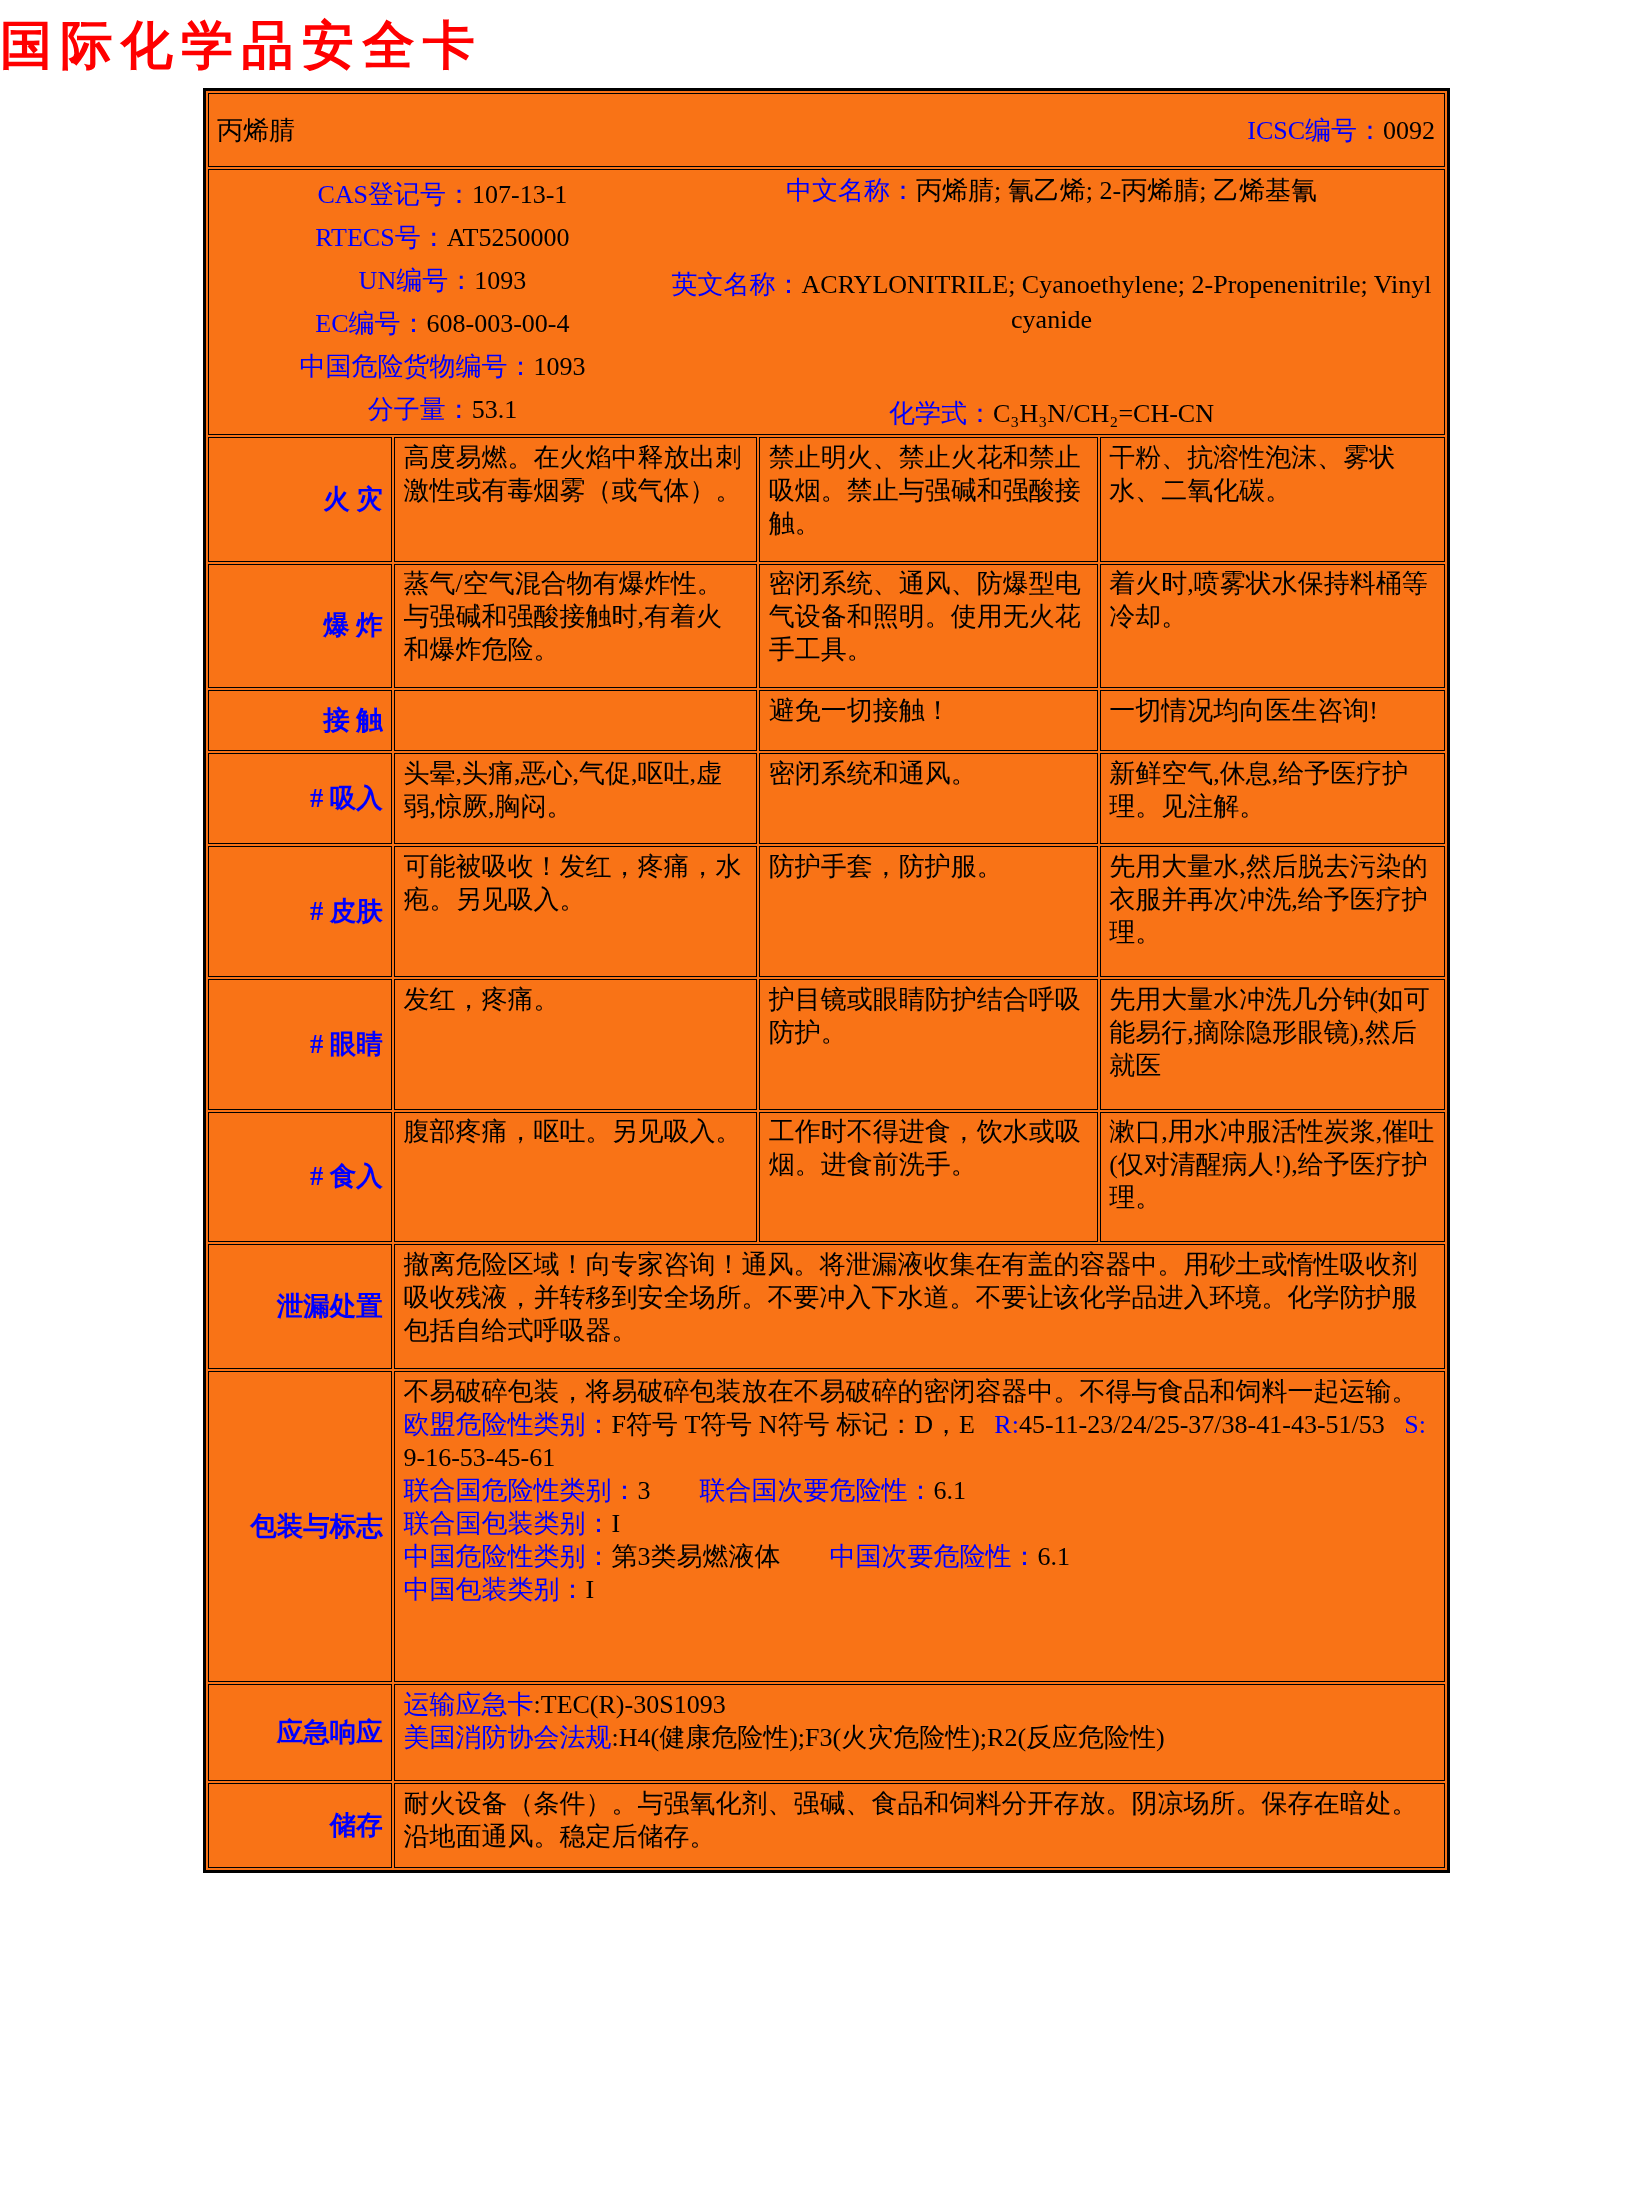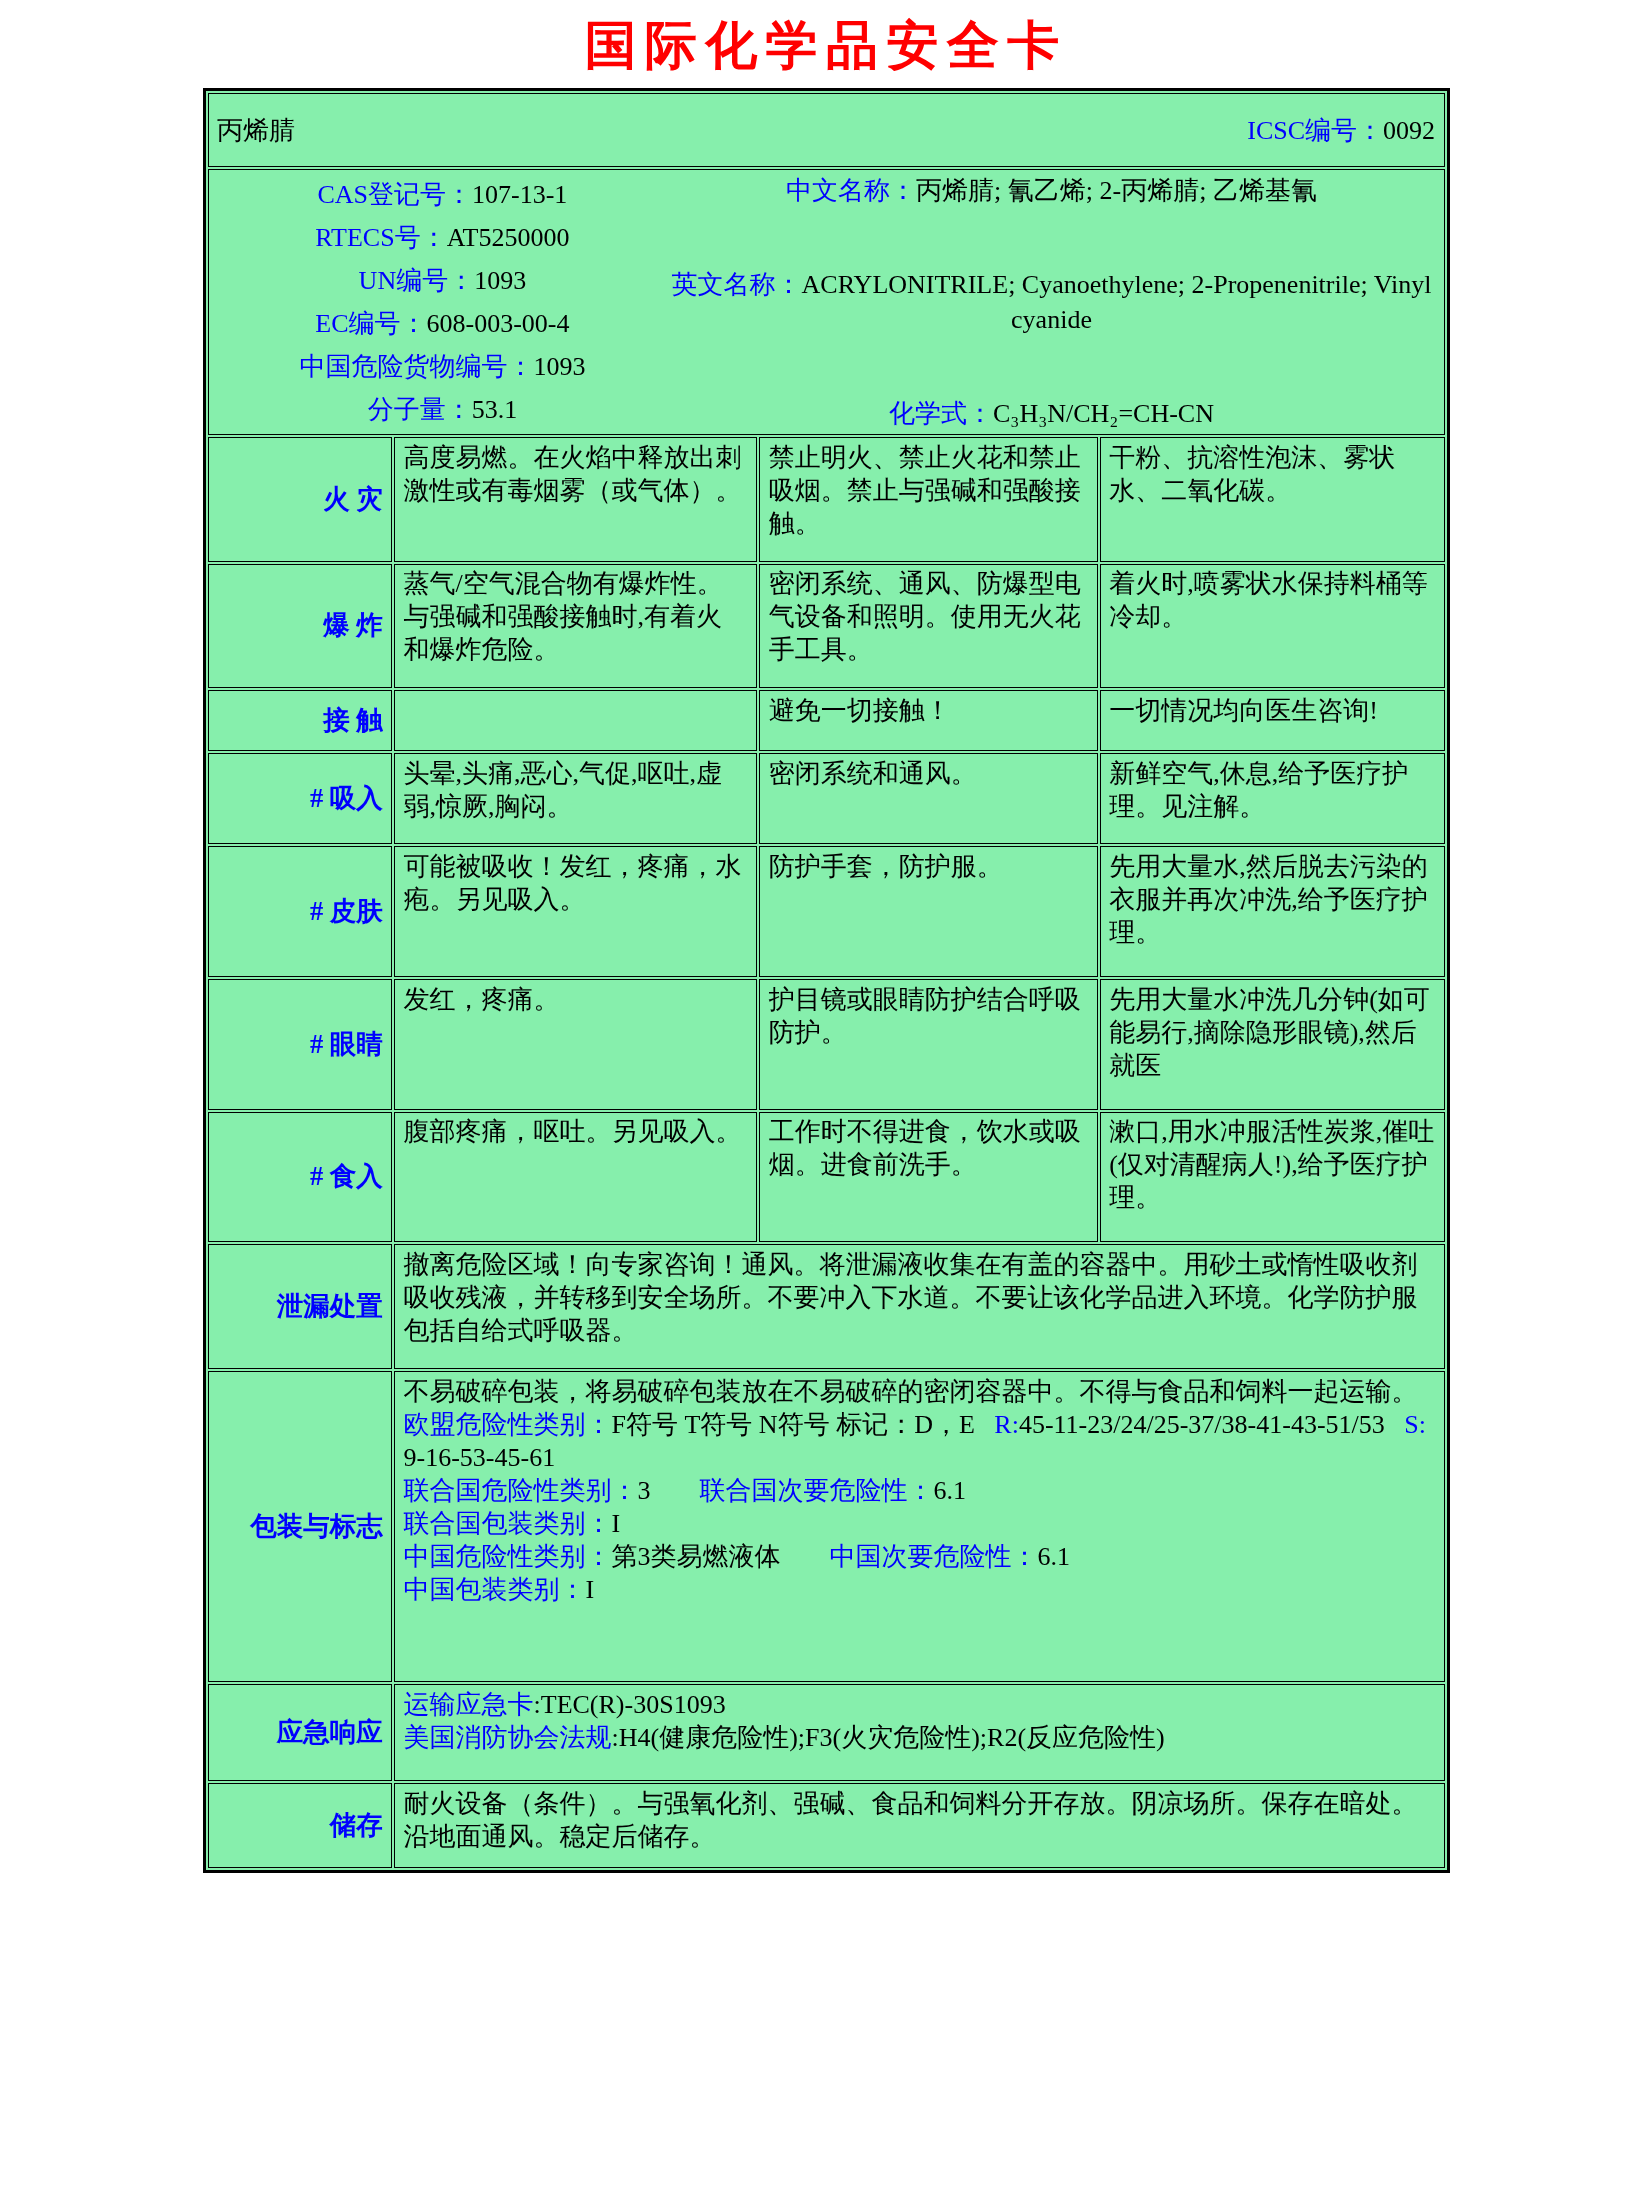--- a/index.html
+++ b/index.html
@@ -2,36 +2,35 @@
 <html style="font-size:11px"><head>
 <meta charset="utf-8">
 <style>
   html,body { margin:0; padding:0; background:#ffffff; }
   body {
     width:1652px; height:2205px;
     font-family:"Liberation Serif","DejaVu Serif",serif;
     color:#000;
   }
   .page-title {
-    text-align:center;
     color:#ff0000;
     font-weight:bold;
     font-size:52px;
     letter-spacing:8.4px;
     padding-top:11px;
     height:67px;
   }
   table.card {
     width:1247px;
     margin:9.8px auto 0 auto;
     border:3.5px solid #000;
     border-collapse:separate;
     border-spacing:2.8px;
     table-layout:fixed;
-    background:#86efac;
+    background:#f97316;
   }
   td {
     border:1.4px solid #000;
     font-size:26px;
     line-height:33px;
     vertical-align:top;
     padding:2.8px 8.4px;
     word-break:break-all;
   }
   .lbl { color:#0000ff; font-weight:normal; }

